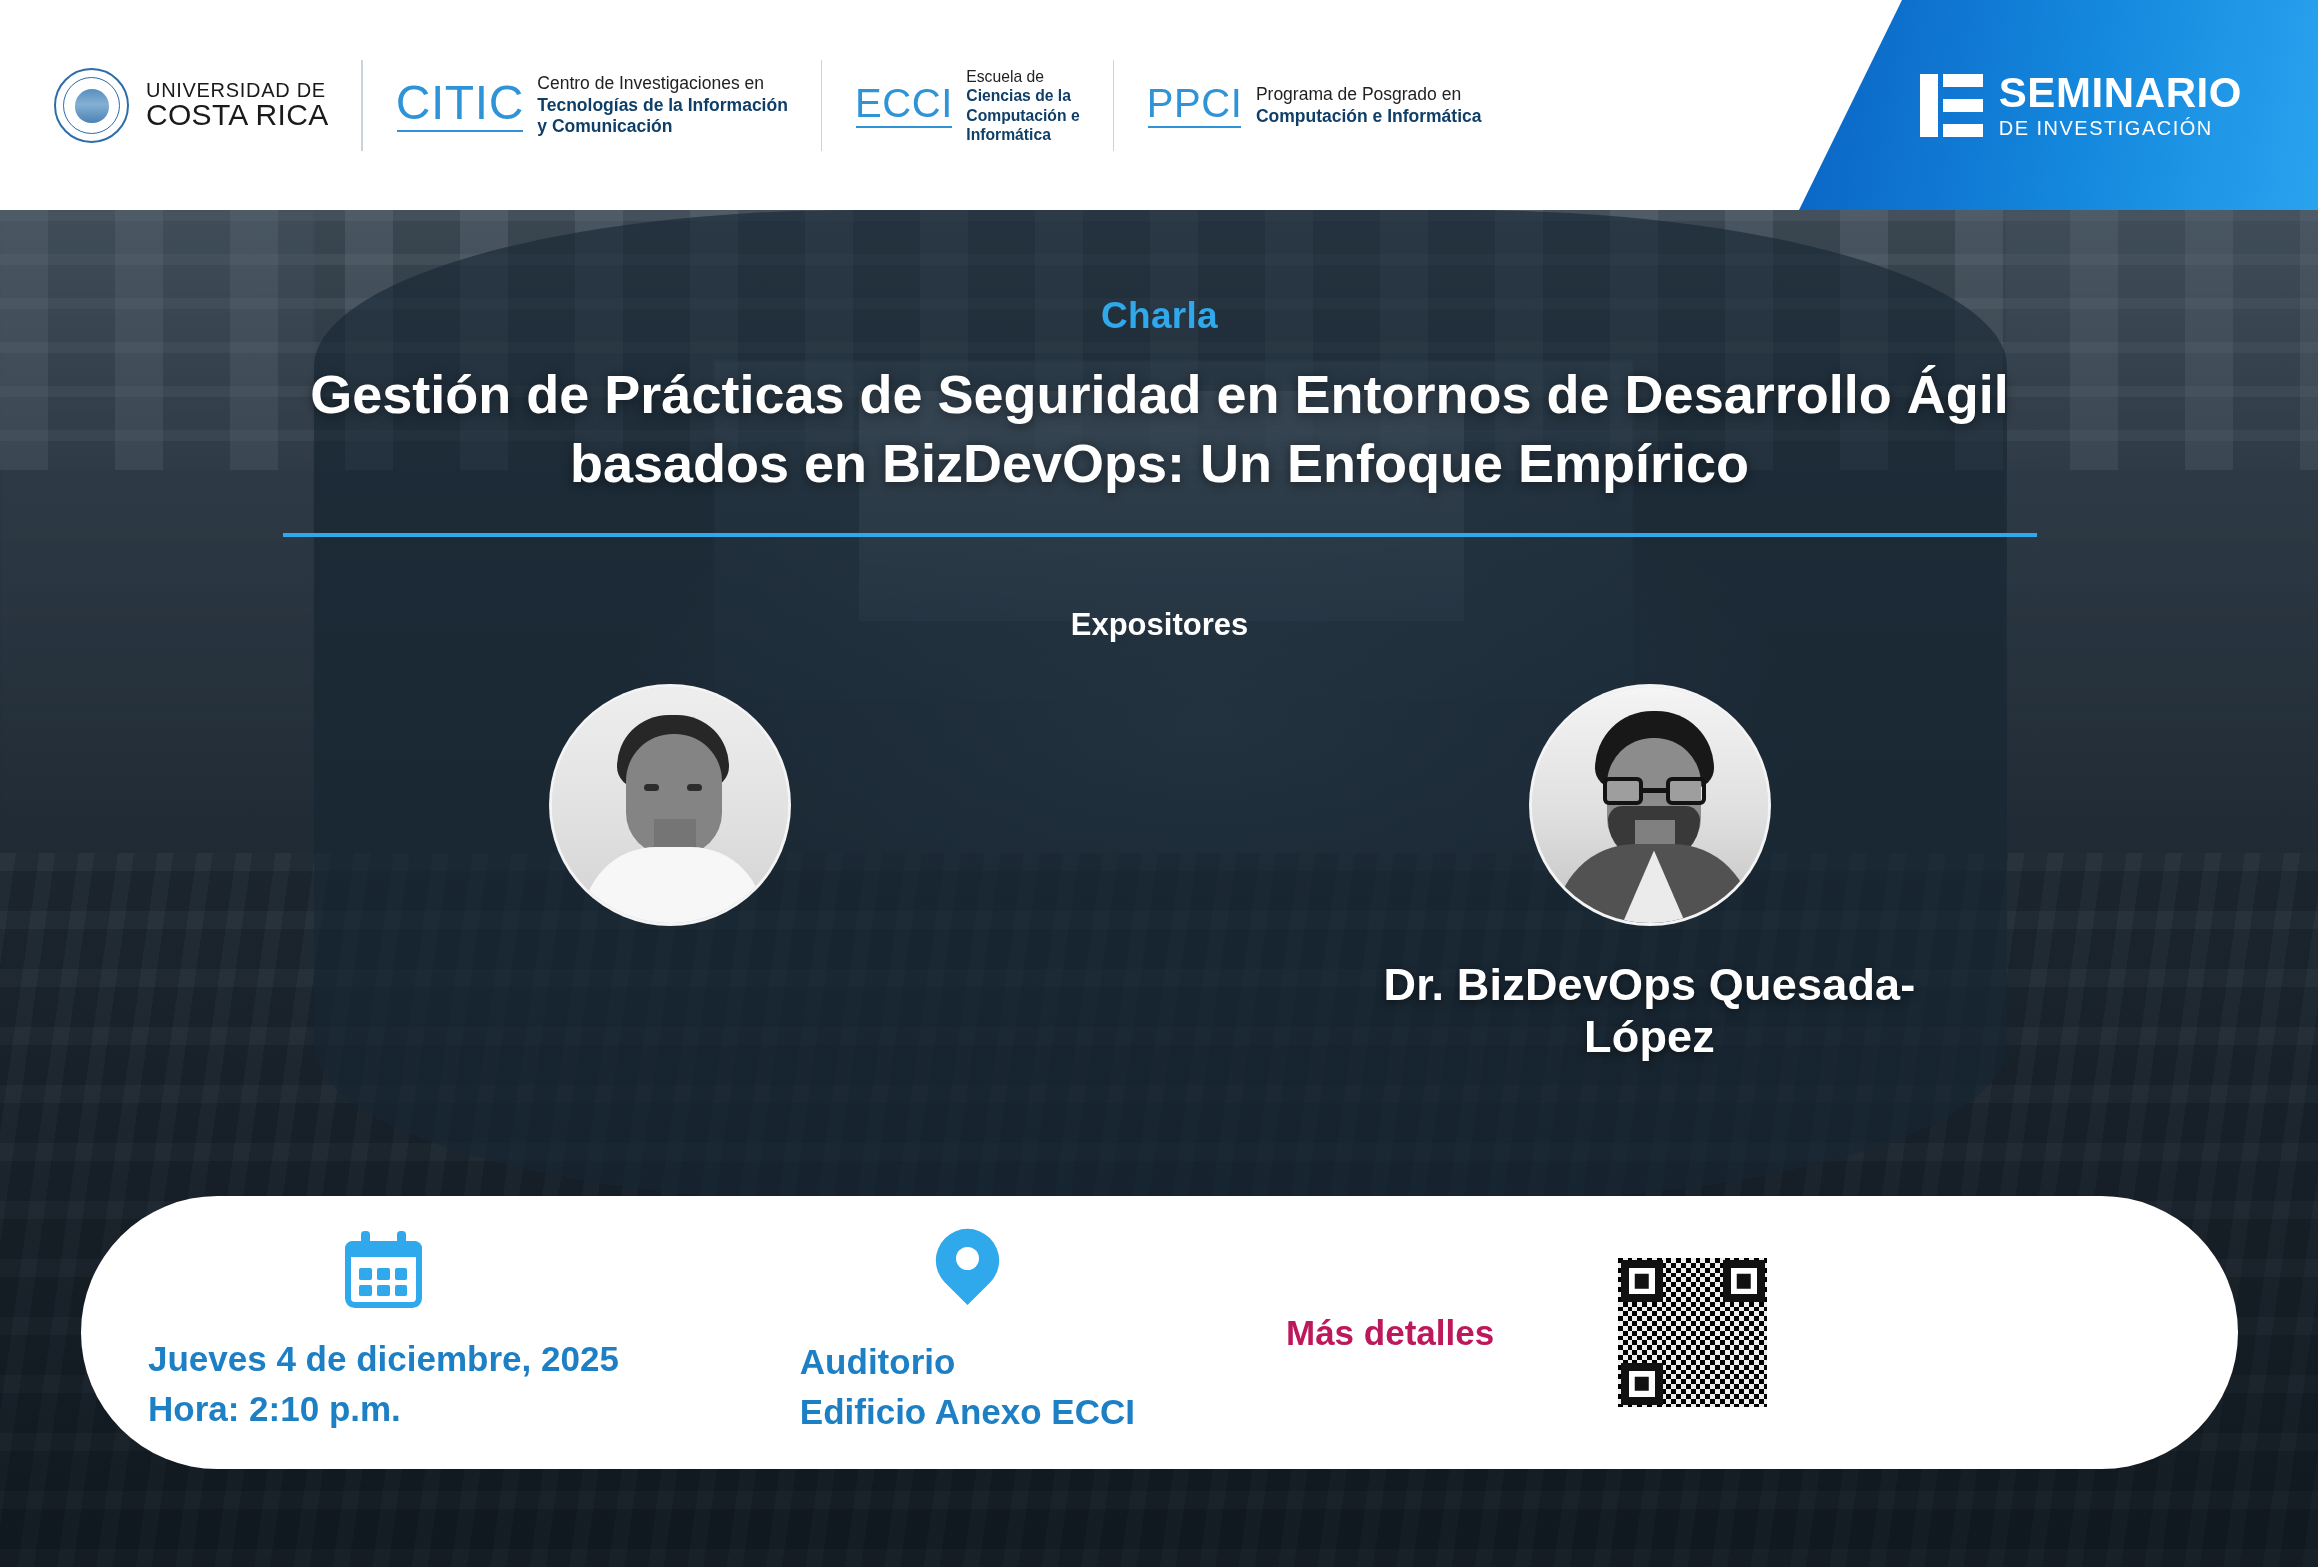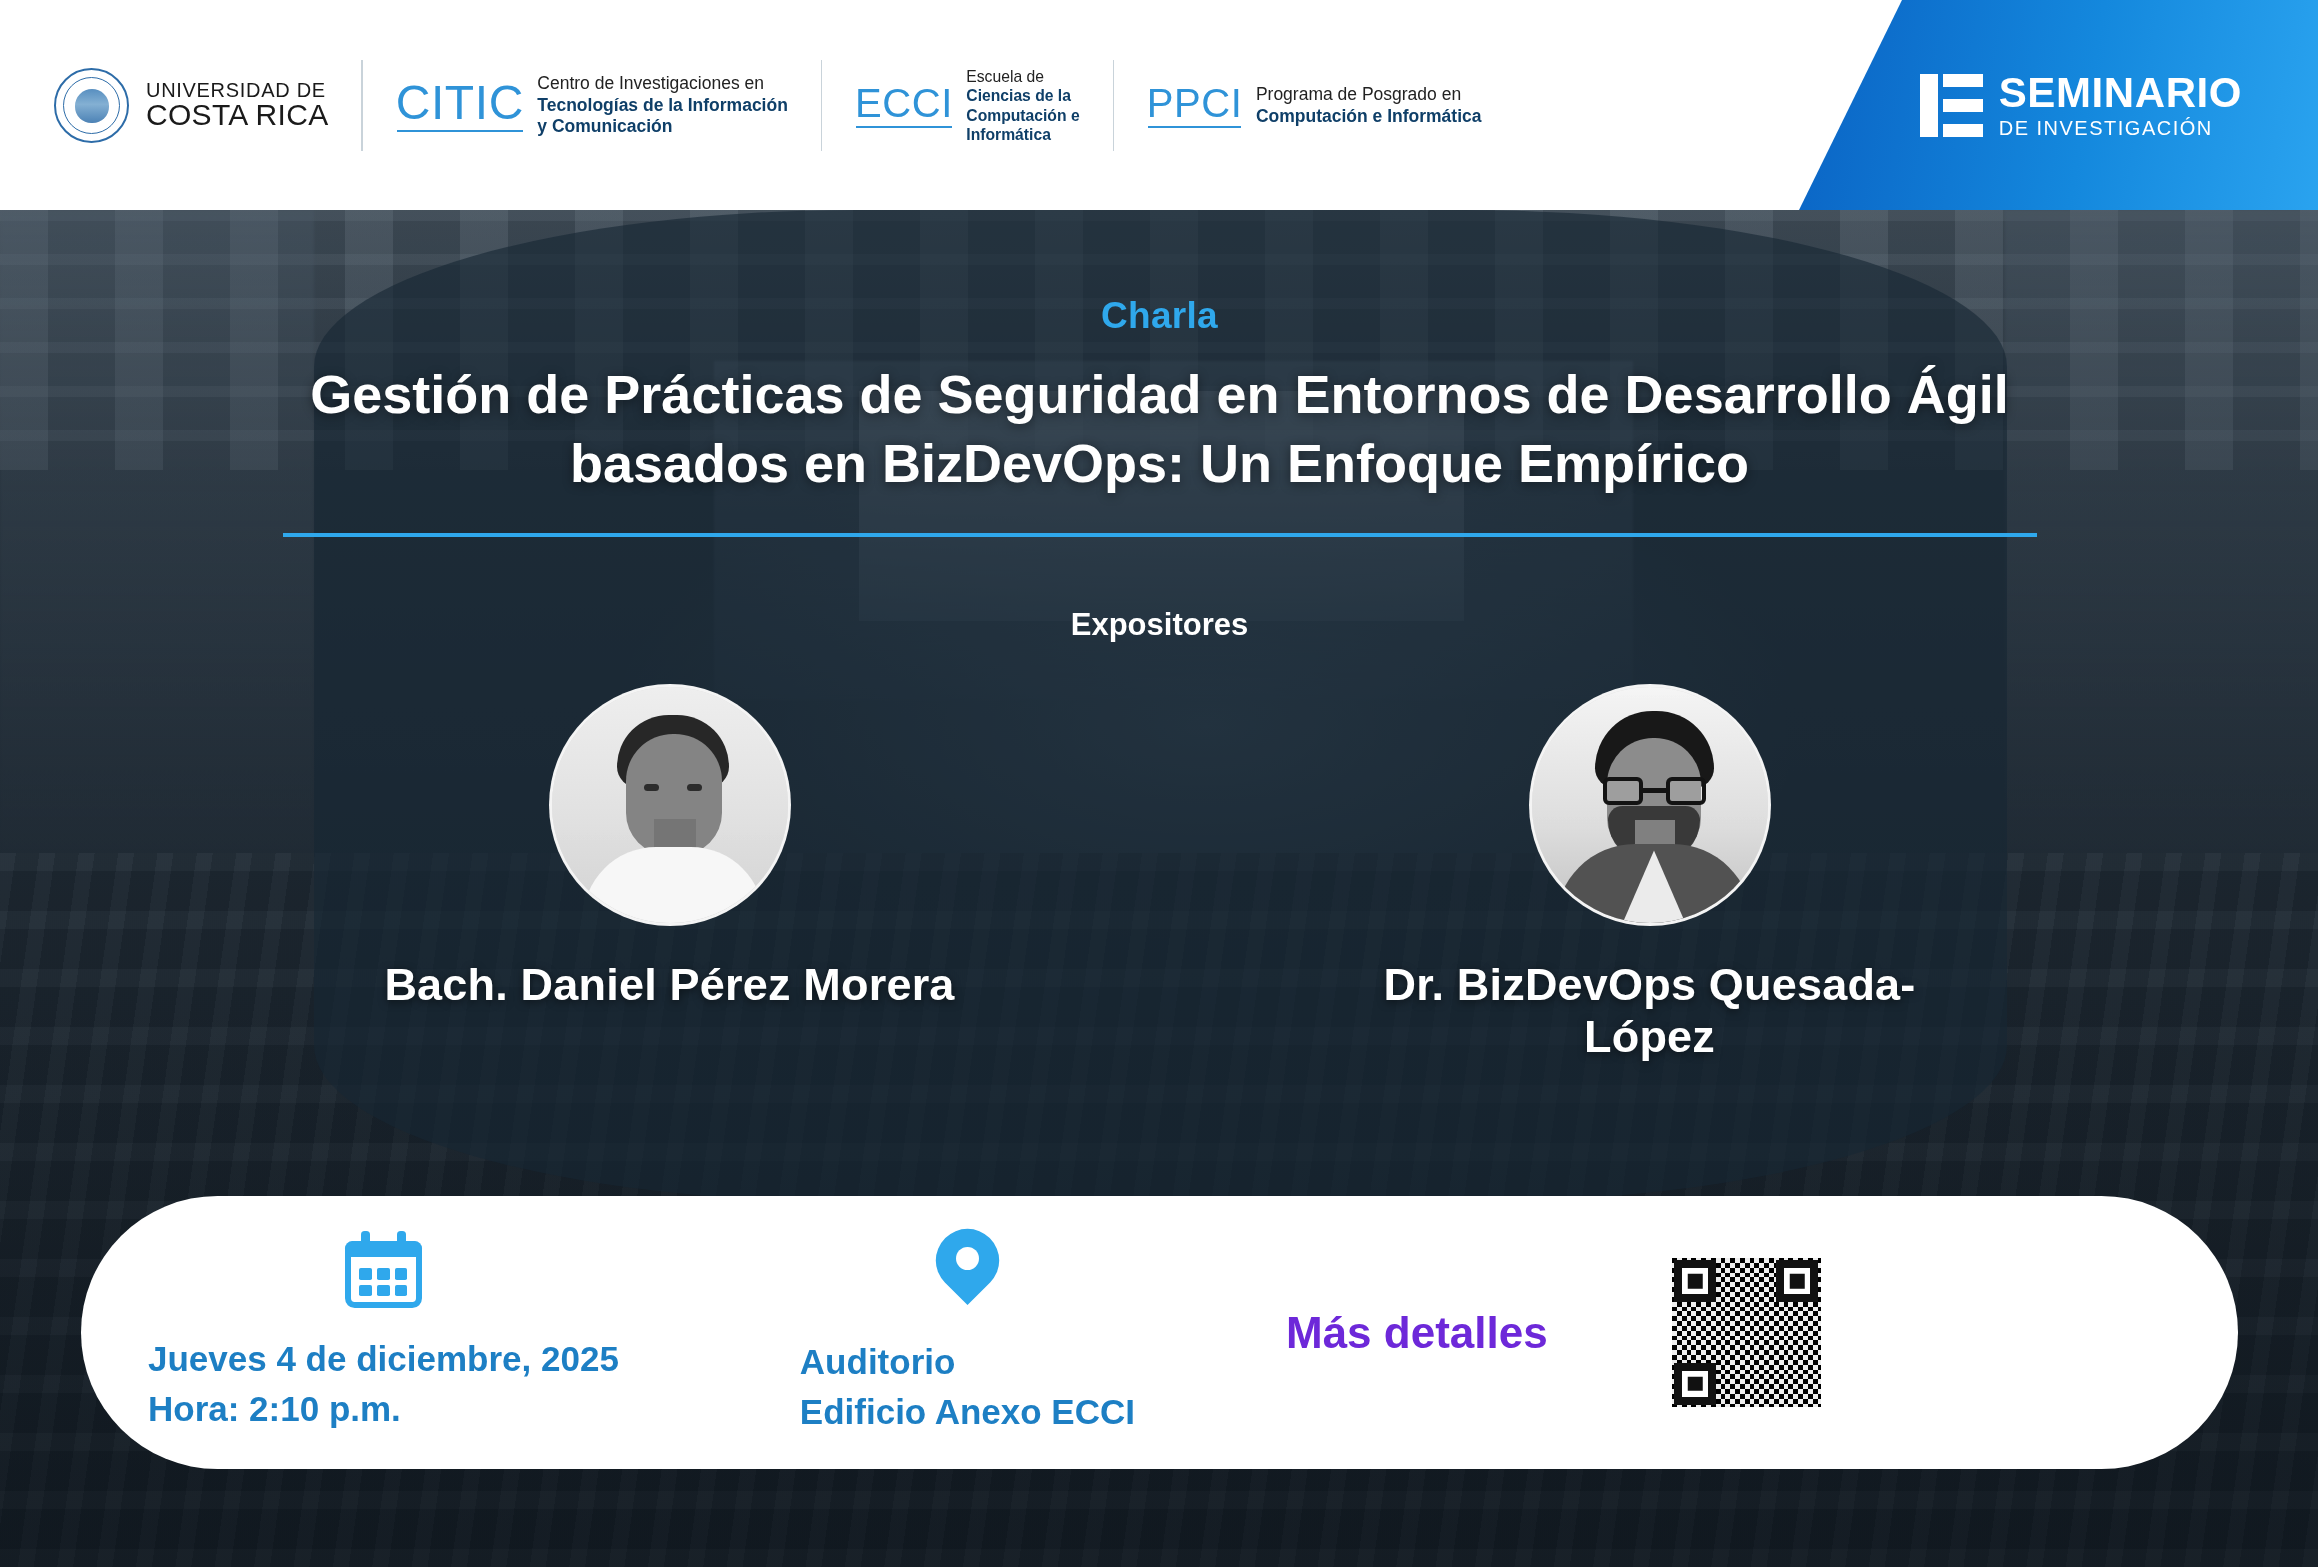--- a/index.html
+++ b/index.html
@@ -369,21 +369,21 @@
     position: absolute; left: 0; top: 0; width: 63px; height: 63px;
     background: #2fa8ec; border-radius: 31px 31px 31px 0;
     transform: rotate(-45deg);
   }
   .pin-icon .hole {
     position: absolute; left: 20px; top: 18px; width: 23px; height: 23px;
     background: #ffffff; border-radius: 50%;
   }
 
   .mas-detalles {
-    font-size: 44px; font-weight: 700; color: #6d28d9; white-space: nowrap; text-align: right;
+    font-size: 35px; font-weight: 700; color: #be185d; white-space: nowrap; text-align: right;
   }
 
   .qr {
     width: 155px; height: 155px; flex: none;
     background:
       repeating-linear-gradient(90deg, #111 0 4.8px, #fff 4.8px 9.7px),
       repeating-linear-gradient(180deg, #111 0 4.8px, #fff 4.8px 9.7px);
     background-blend-mode: difference;
     position: relative;
     border: 3.6px solid #fff;
@@ -491,21 +491,20 @@
         <div class="avatar">
           <div class="portrait-a">
             <span class="hair"></span>
               <span class="face"></span>
             <span class="eyeL"></span>
               <span class="eyeR"></span>
             <span class="neck"></span>
               <span class="shirt"></span>
           </div>
         </div>
-        <div class="speaker-name">Bach. Daniel Pérez Morera</div>
       </div>
 
       <div class="speaker">
         <div class="avatar">
           <div class="portrait-b">
             <span class="hair"></span>
               <span class="face"></span>
             <span class="beard"></span>
             <span class="glasses">
                 <i class="lens l"></i>

